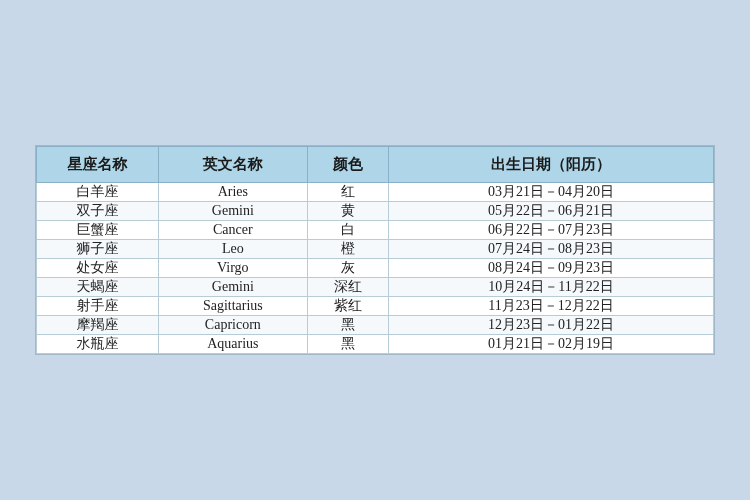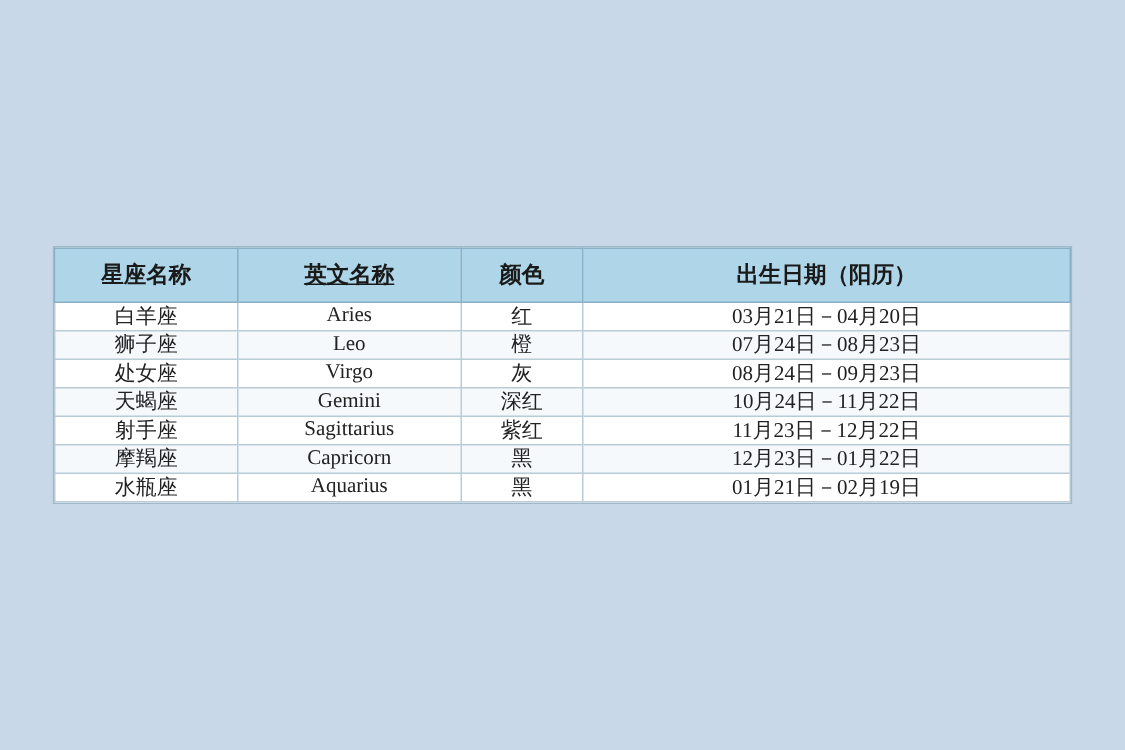--- a/index.html
+++ b/index.html
@@ -52,21 +52,21 @@
 
     tbody td {
       border: 1px solid #b8ccd8;
       padding: 0 12px;
       text-align: center;
       font-size: 14px;
       color: #222222;
     }
 
     .col-chinese { width: 18%; }
-    .col-english { width: 22%; text-decoration: underline; }
+    .col-english { width: 22%; }
     .col-color   { width: 12%; text-align: center; }
     .col-date    { width: 48%; }
   </style>
 </head>
 <body>
 
 <div class="table-container">
   <table>
     <thead>
       <tr>
@@ -75,20 +75,32 @@
         <th class="col-color">颜色</th>
         <th class="col-date">出生日期（阳历）</th>
       </tr>
     </thead>
     <tbody id="table-body">
     <tr>
           <td>白羊座</td>
           <td>Aries</td>
           <td>红</td>
           <td>03月21日－04月20日</td>
+        </tr>
+        <tr>
+          <td>双子座</td>
+          <td>Gemini</td>
+          <td>黄</td>
+          <td>05月22日－06月21日</td>
+        </tr>
+        <tr>
+          <td>巨蟹座</td>
+          <td>Cancer</td>
+          <td>白</td>
+          <td>06月22日－07月23日</td>
         </tr>
         <tr>
           <td>狮子座</td>
           <td>Leo</td>
           <td>橙</td>
           <td>07月24日－08月23日</td>
         </tr>
         <tr>
           <td>处女座</td>
           <td>Virgo</td>

